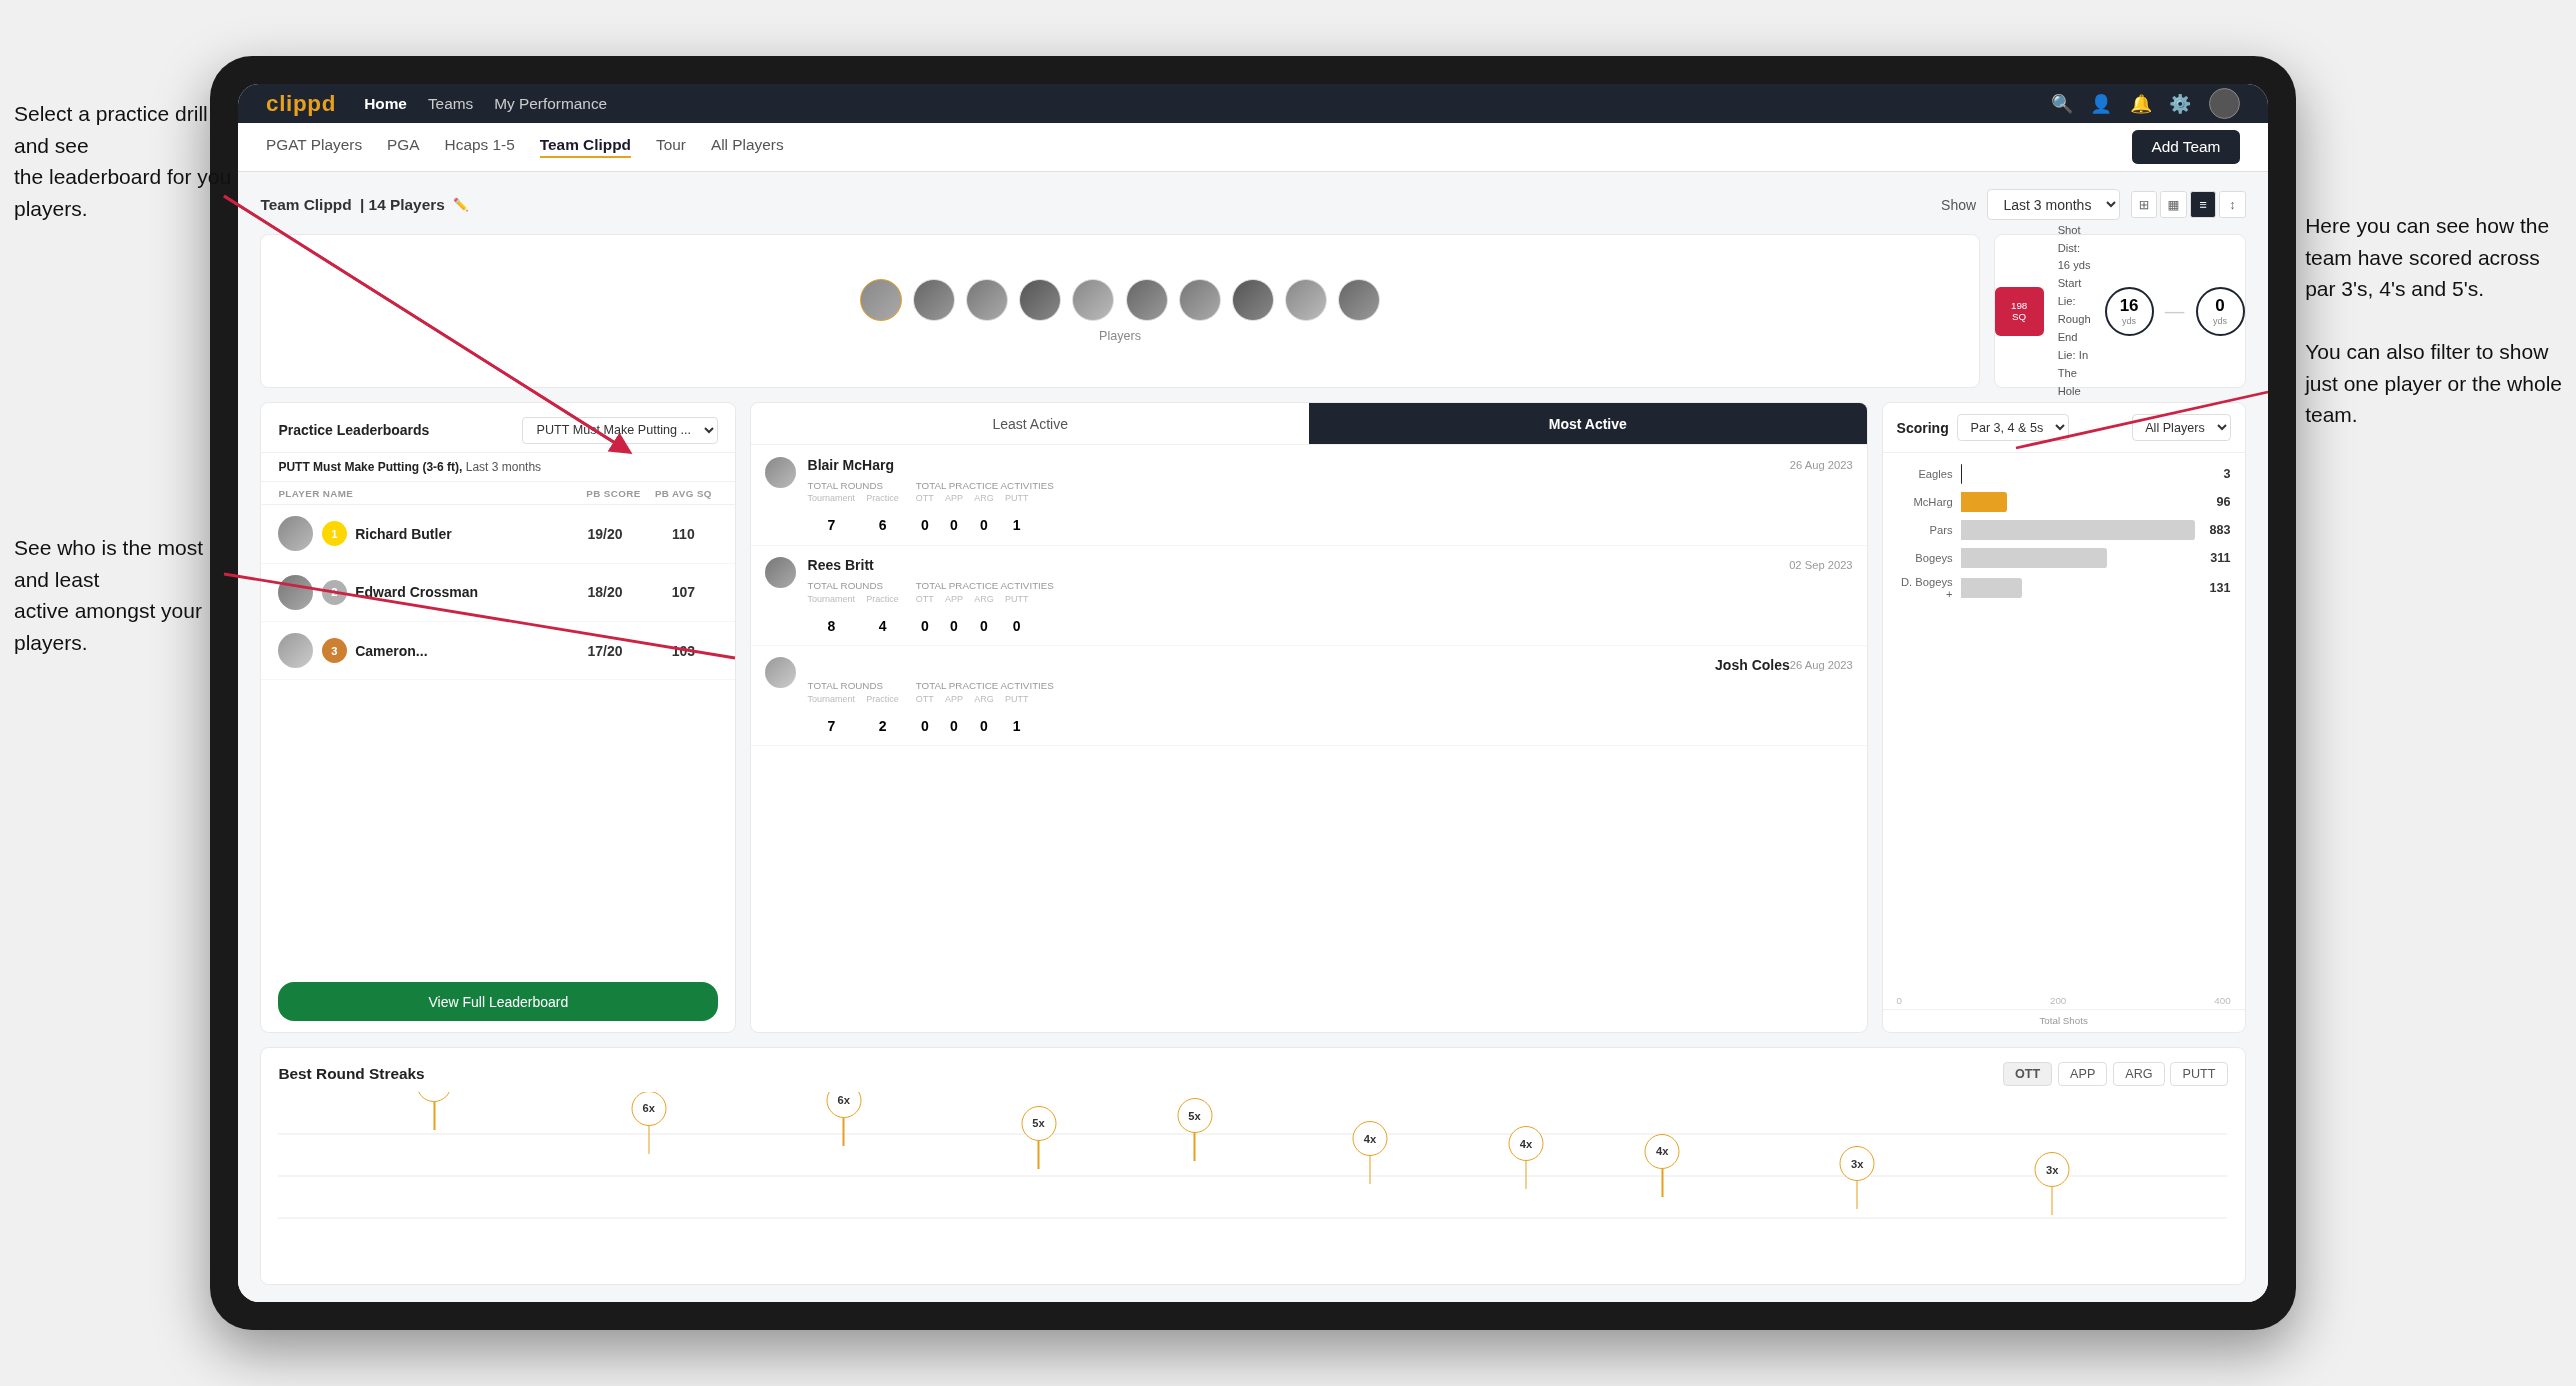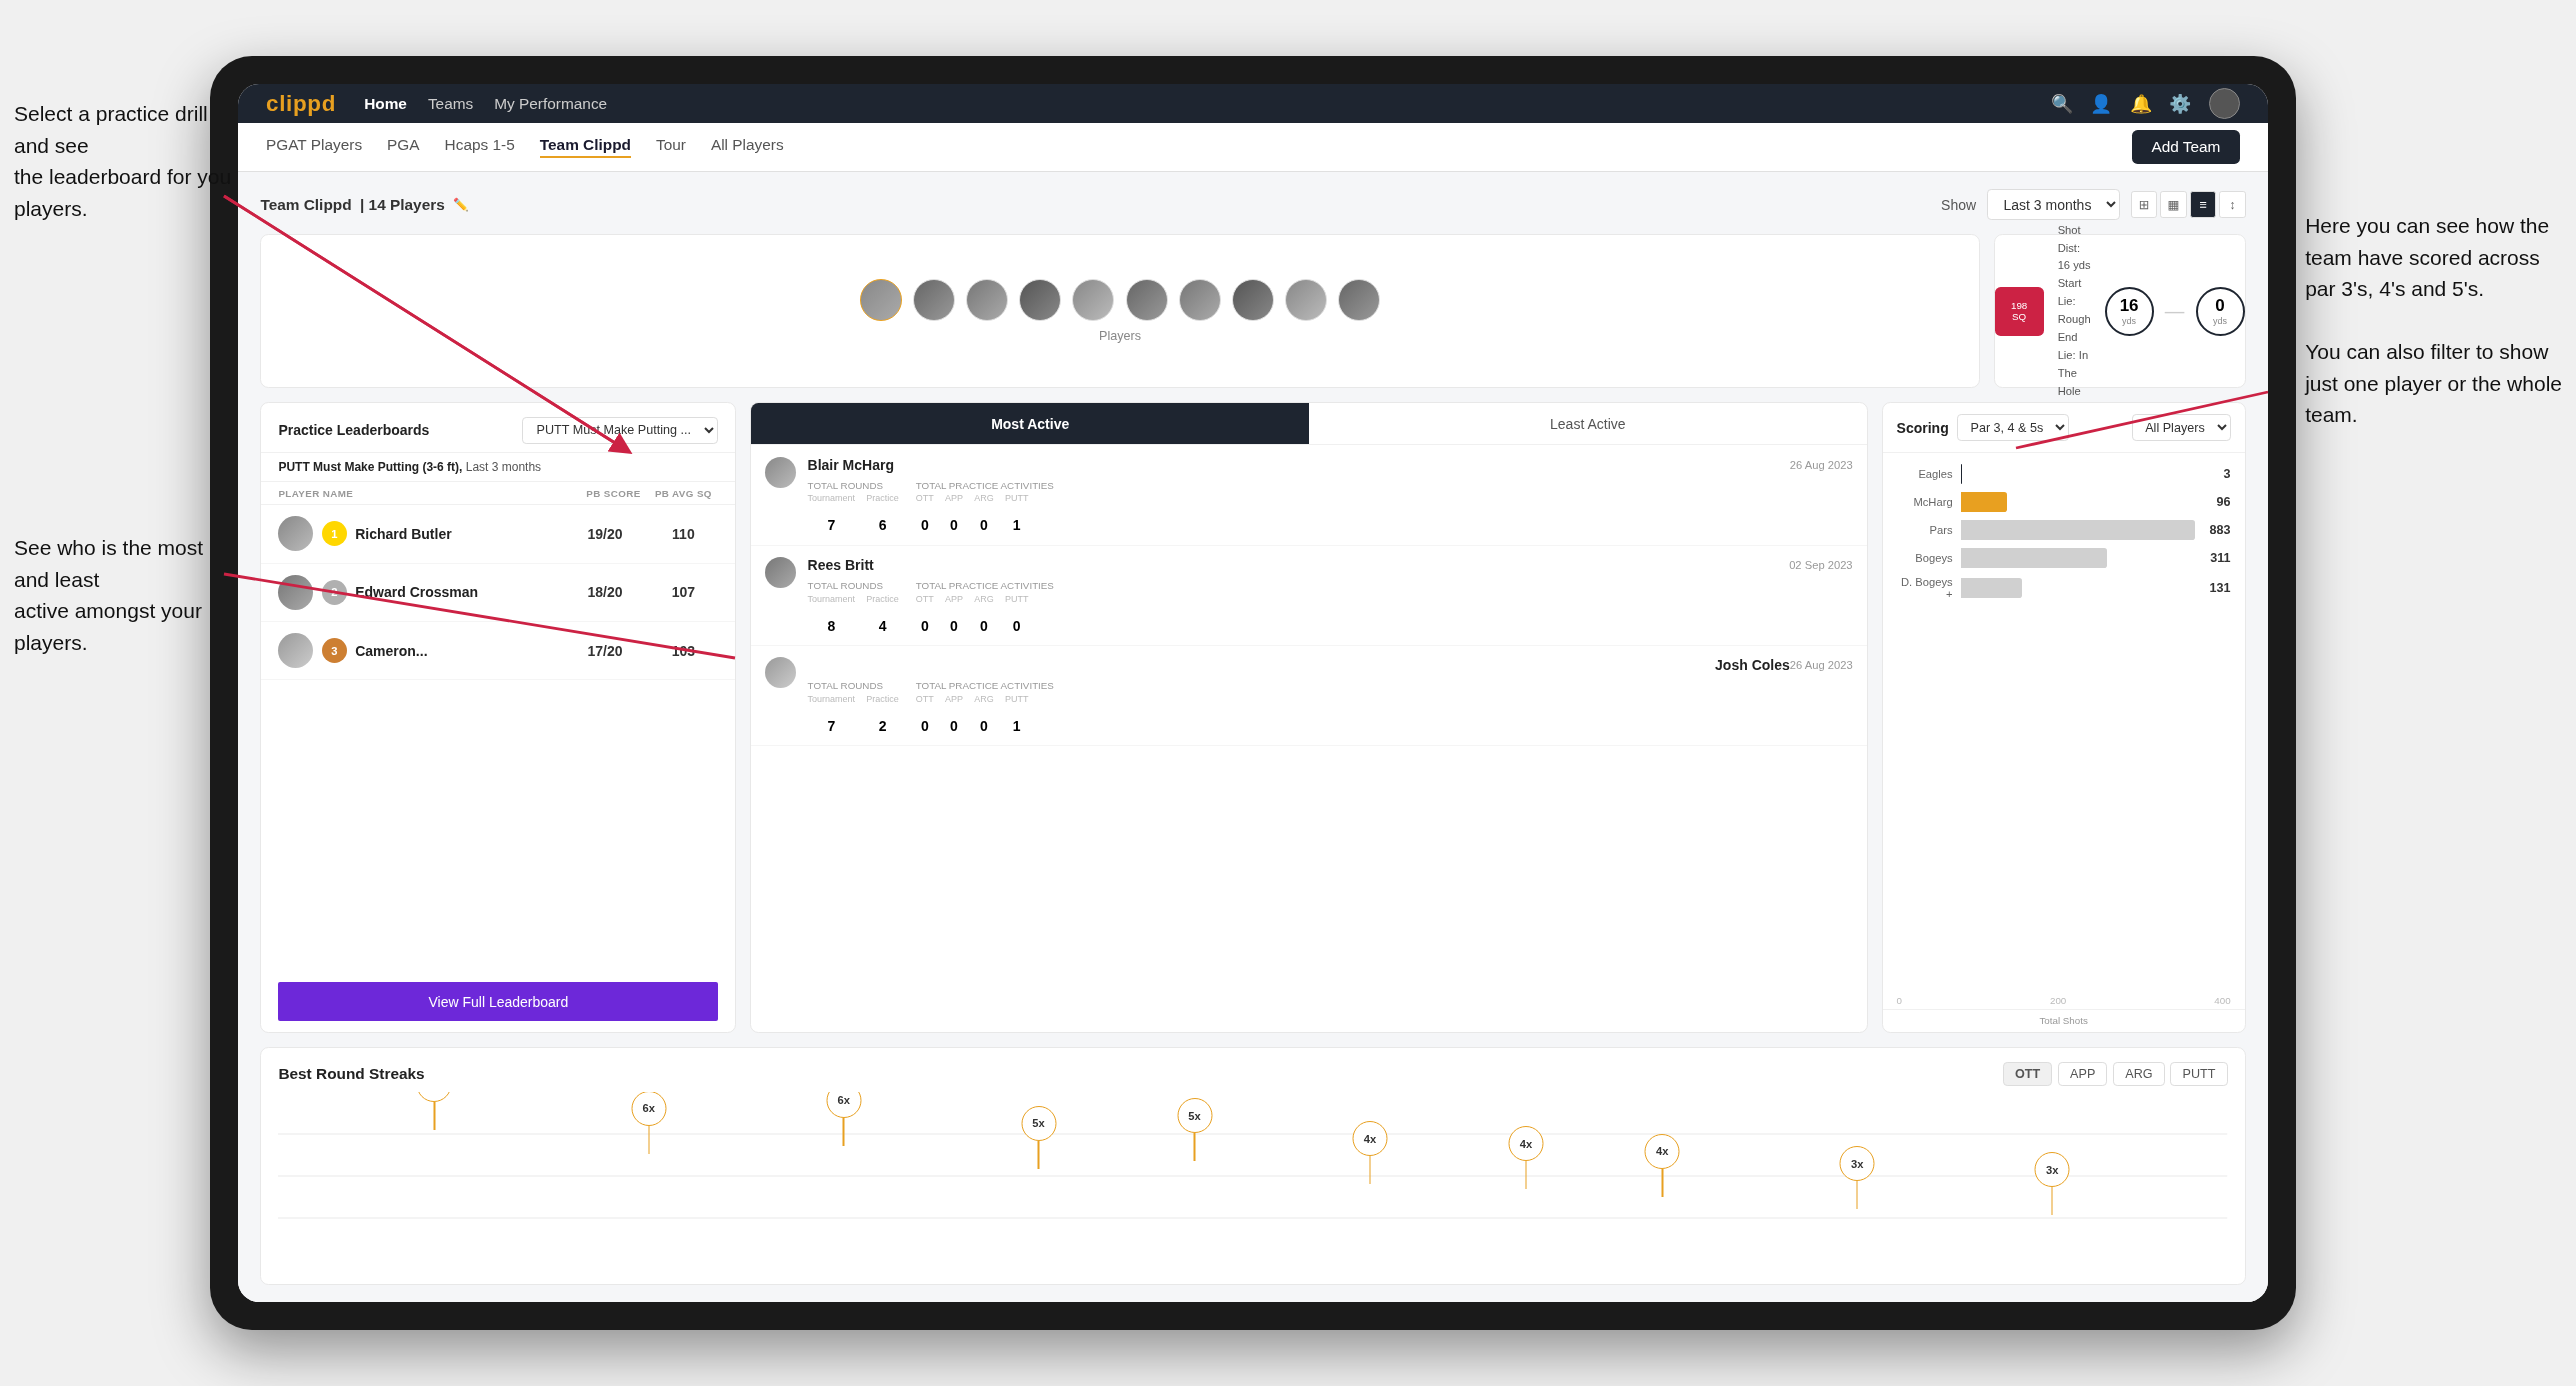--- a/index.html
+++ b/index.html
@@ -339,24 +339,24 @@
     .row-score { width: 70px; text-align: center; font-size: 14px; font-weight: 600; color: #333; }
     .row-avg { width: 70px; text-align: center; font-size: 14px; font-weight: 600; color: #333; }
     .mini-avatar {
       width: 35px;
       height: 35px;
       border-radius: 50%;
       background: #ddd;
       flex-shrink: 0;
     }
     .view-leaderboard-btn {
-      background: #6d28d9;
+      background: #15803d;
       color: #fff;
       border: none;
-      border-radius: 2px;
+      border-radius: 16px;
       padding: 11.2px;
       font-size: 14px;
       cursor: pointer;
       margin: 11.2px 17px;
     }
 
     
     .active-panel {
       background: #fff;
       border-radius: 8.4px;
@@ -685,22 +685,22 @@
               <div class="row-score">17/20</div>
               <div class="row-avg">103</div>
             </div>
 
           </div>
           <button class="view-leaderboard-btn">View Full Leaderboard</button>
         </div>
 
         <div class="active-panel">
           <div class="active-header">
+            <div class="active-tab">Least Active</div>
             <div class="active-tab active">Most Active</div>
-            <div class="active-tab">Least Active</div>
           </div>
           <div class="active-rows">
 
             <div class="active-row">
               <div class="active-avatar" style="background: linear-gradient(135deg,#888,#bbb);"></div>
               <div class="active-info">
                 <div style="display:flex; justify-content:space-between; align-items:center;">
                   <span class="active-name">Blair McHarg</span>
                   <span class="active-date">26 Aug 2023</span>
                 </div>

